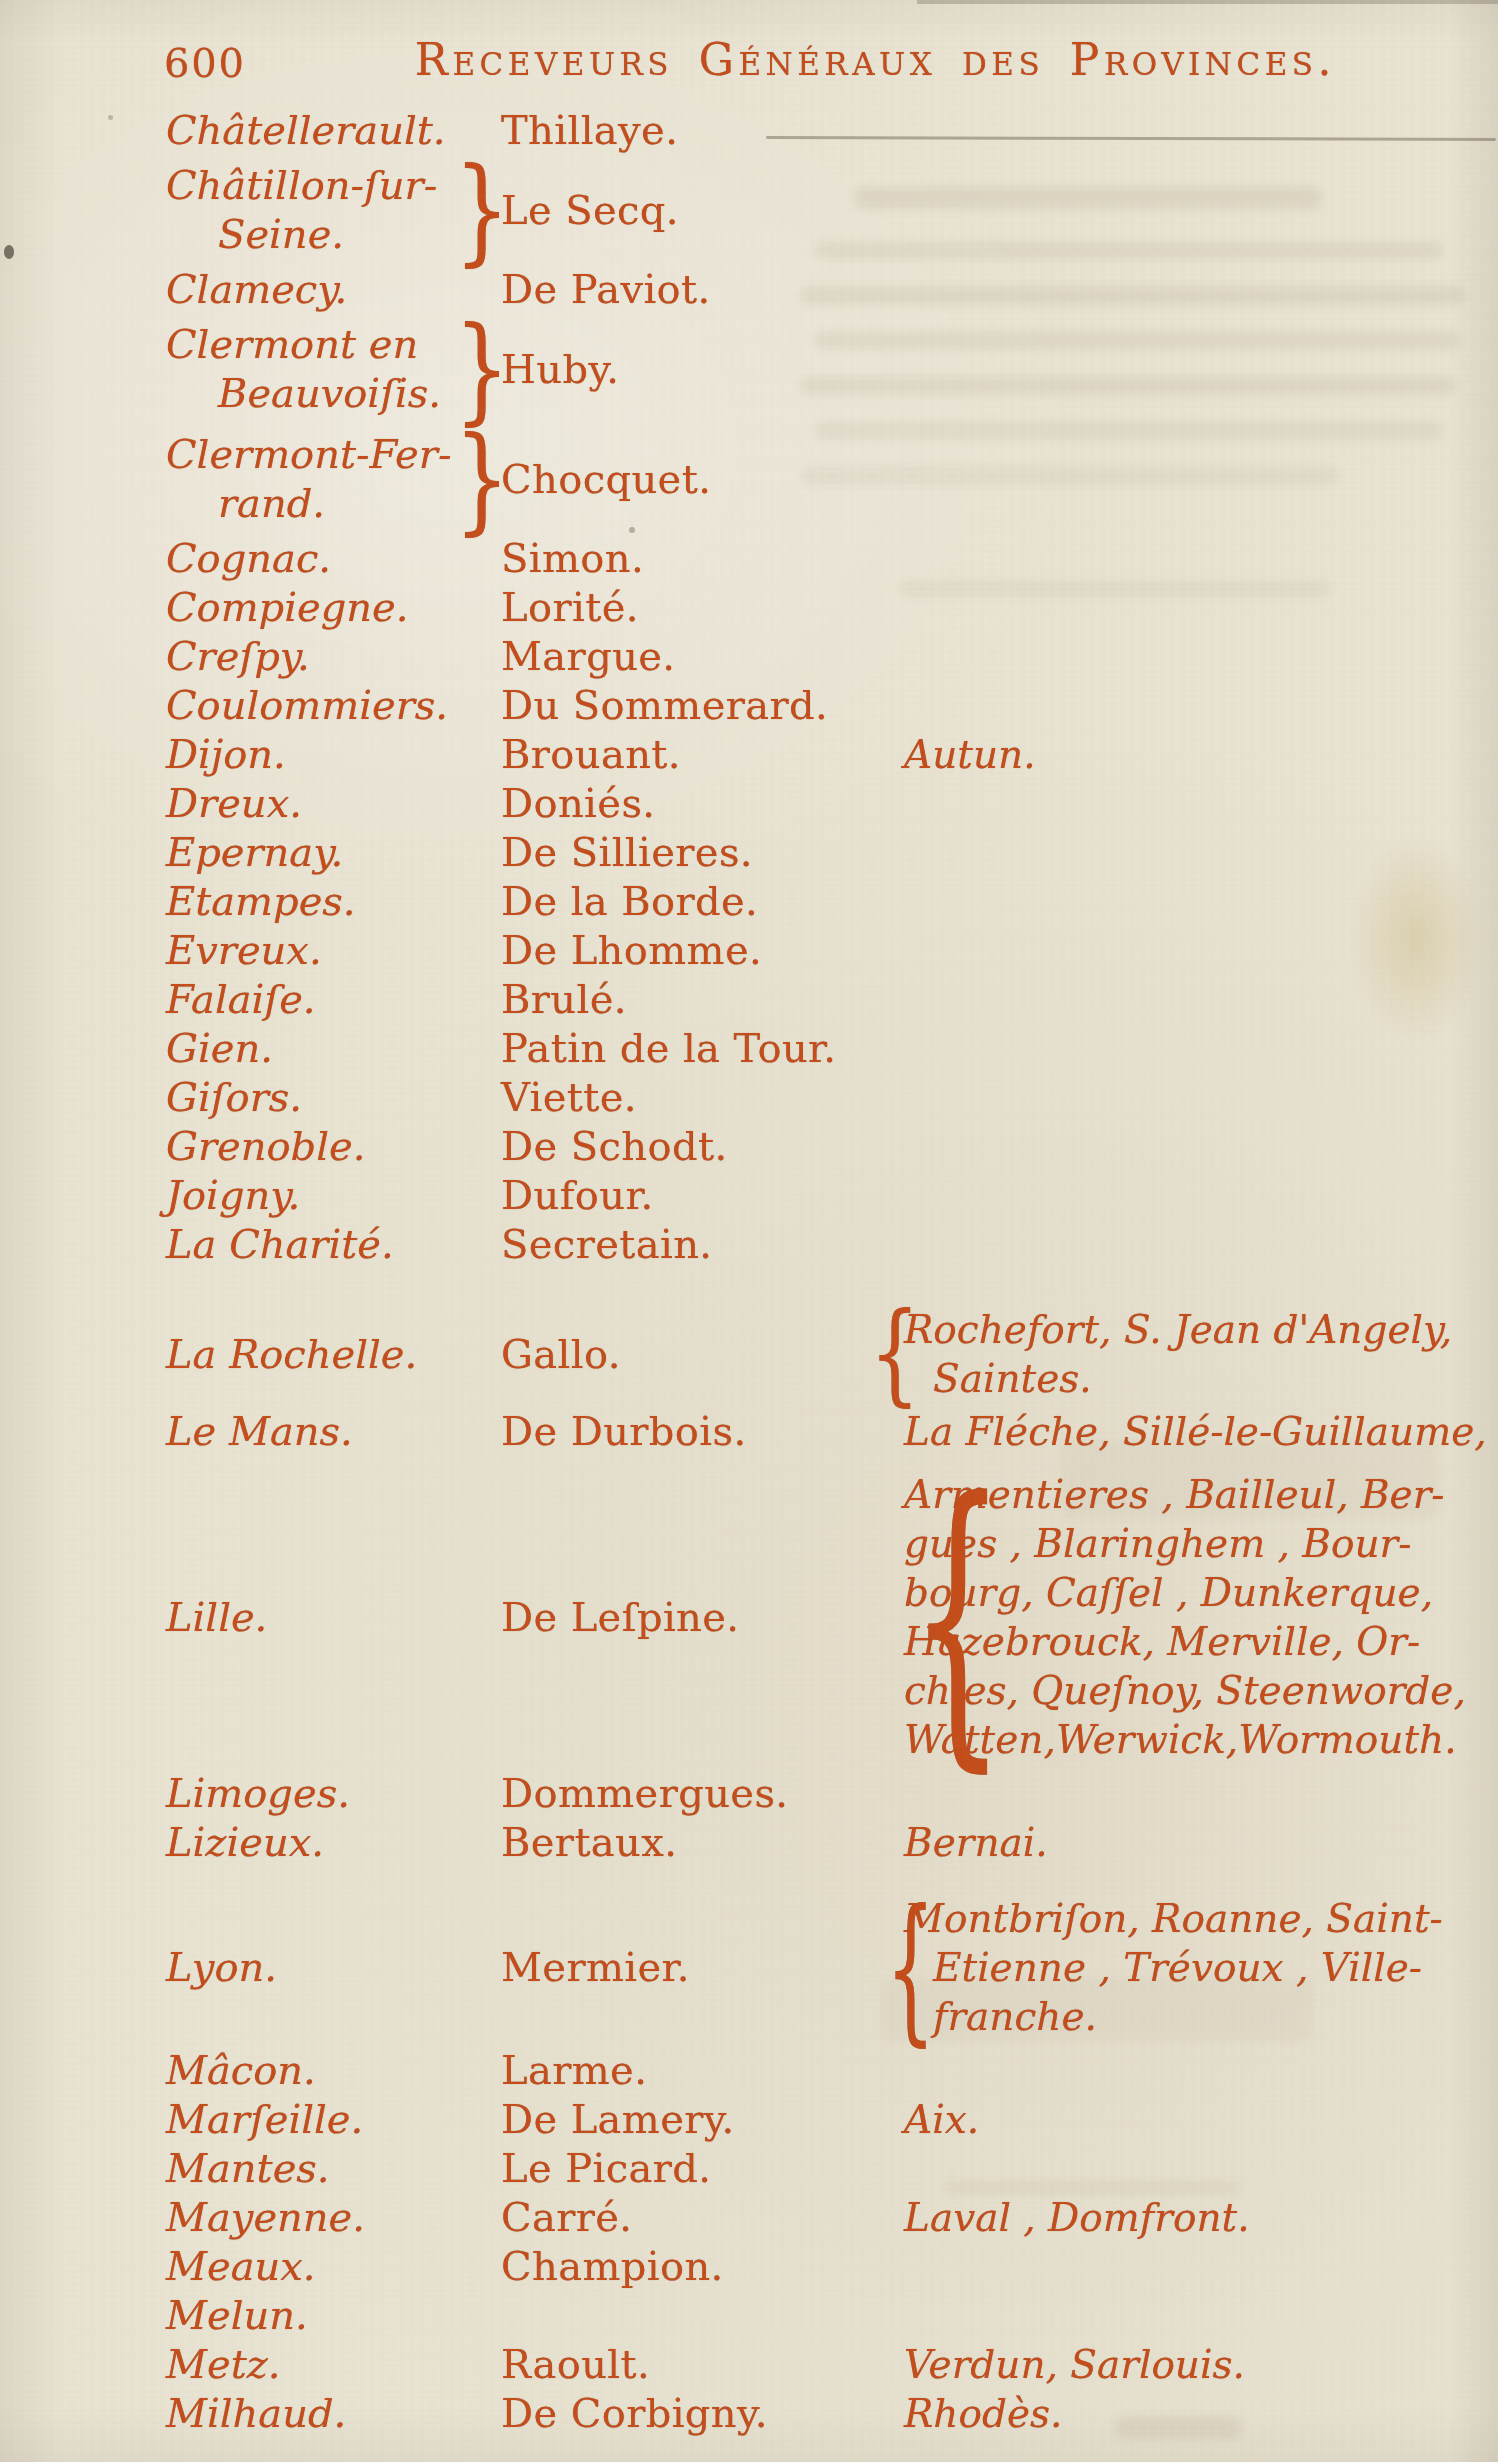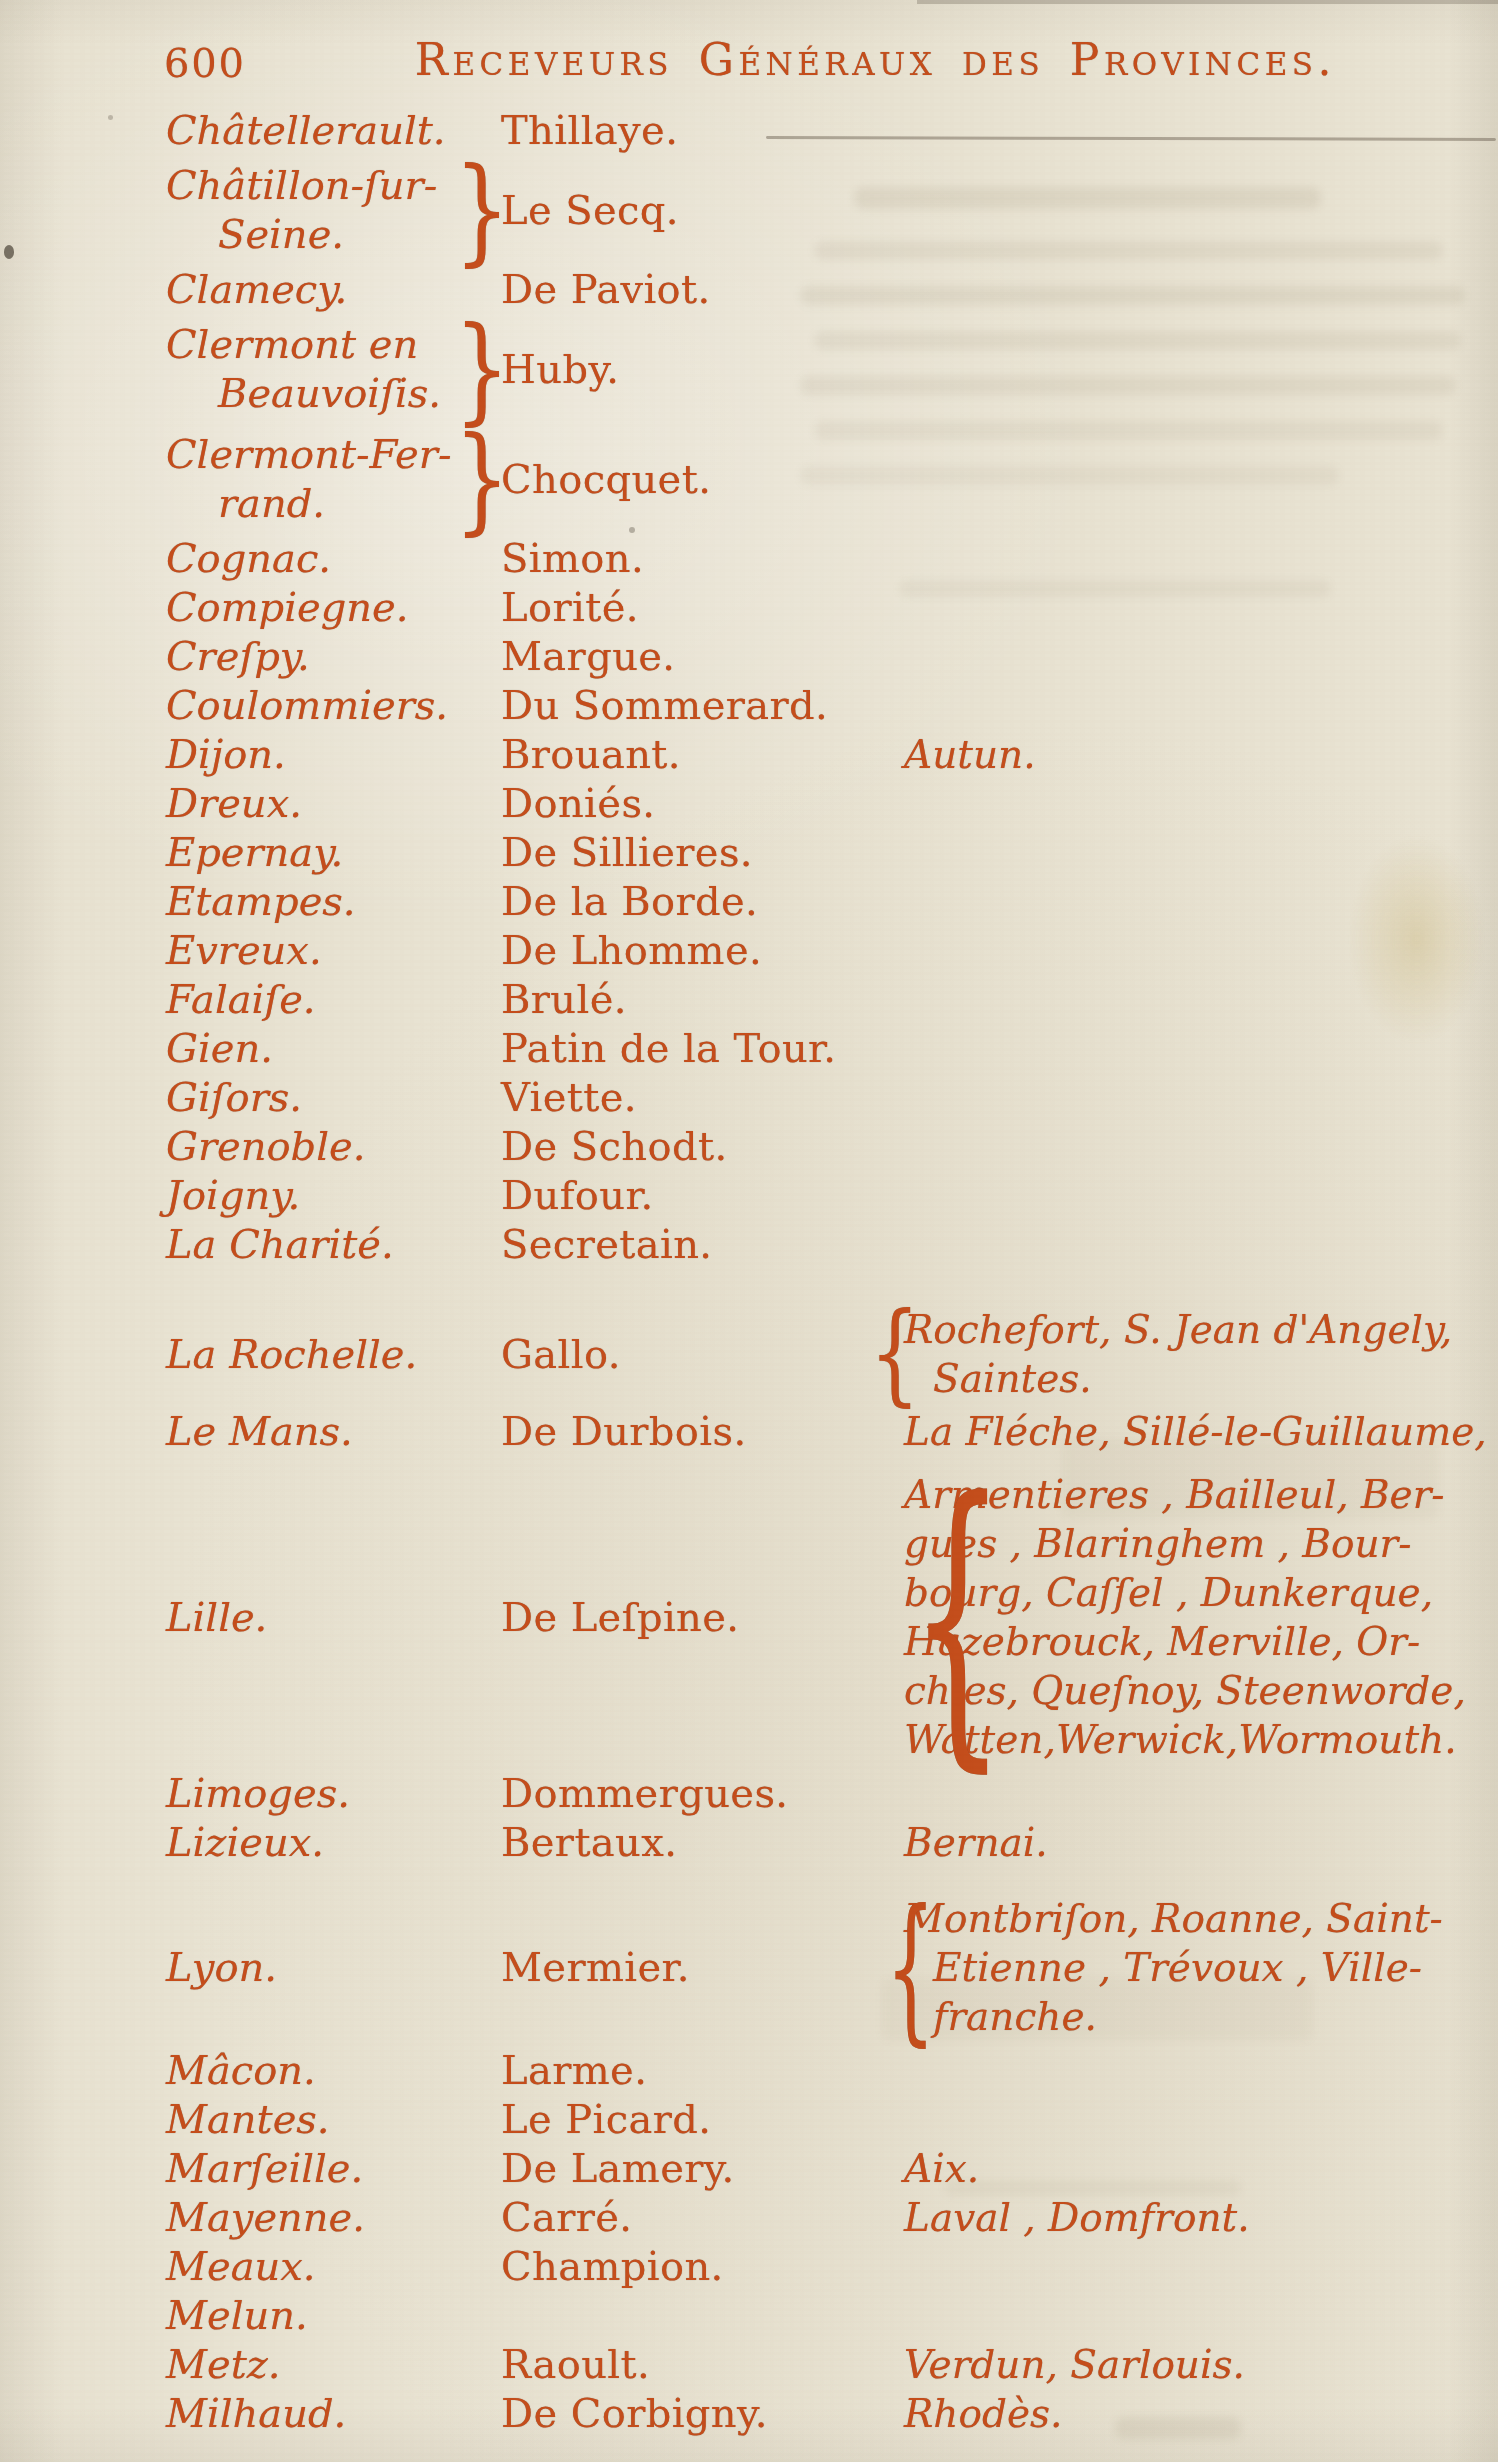--- a/index.html
+++ b/index.html
@@ -418,39 +418,39 @@
           <div class="place-line">Mâcon.</div>
         </div>
         <div class="lbrace-cell"></div>
         <div class="name">Larme.</div>
         <div class="right">
           <div class="rbrace-cell"></div>
         </div>
       </div>
       <div class="entry">
         <div class="places">
+          <div class="place-line">Marſeille.</div>
+        </div>
+        <div class="lbrace-cell"></div>
+        <div class="name">De Lamery.</div>
+        <div class="right">
+          <div class="rbrace-cell"></div>
+          <div class="rlines">
+            <div class="r-line">Aix.</div>
+          </div>
+        </div>
+      </div>
+      <div class="entry">
+        <div class="places">
           <div class="place-line">Mantes.</div>
         </div>
         <div class="lbrace-cell"></div>
         <div class="name">Le Picard.</div>
         <div class="right">
           <div class="rbrace-cell"></div>
-        </div>
-      </div>
-      <div class="entry">
-        <div class="places">
-          <div class="place-line">Marſeille.</div>
-        </div>
-        <div class="lbrace-cell"></div>
-        <div class="name">De Lamery.</div>
-        <div class="right">
-          <div class="rbrace-cell"></div>
-          <div class="rlines">
-            <div class="r-line">Aix.</div>
-          </div>
         </div>
       </div>
       <div class="entry">
         <div class="places">
           <div class="place-line">Mayenne.</div>
         </div>
         <div class="lbrace-cell"></div>
         <div class="name">Carré.</div>
         <div class="right">
           <div class="rbrace-cell"></div>

